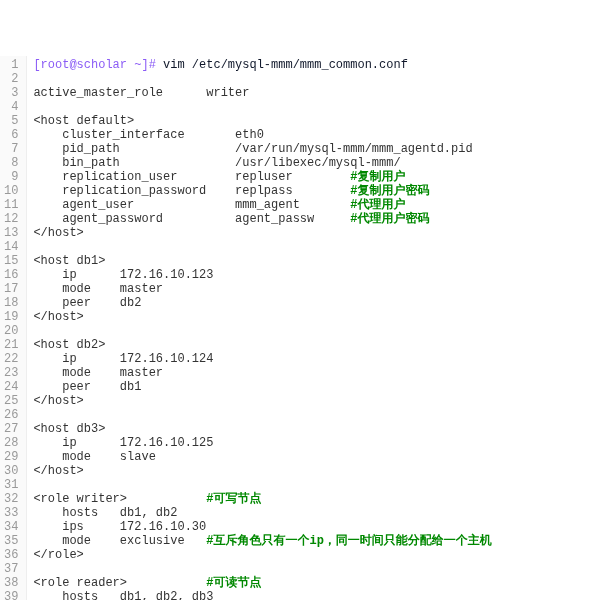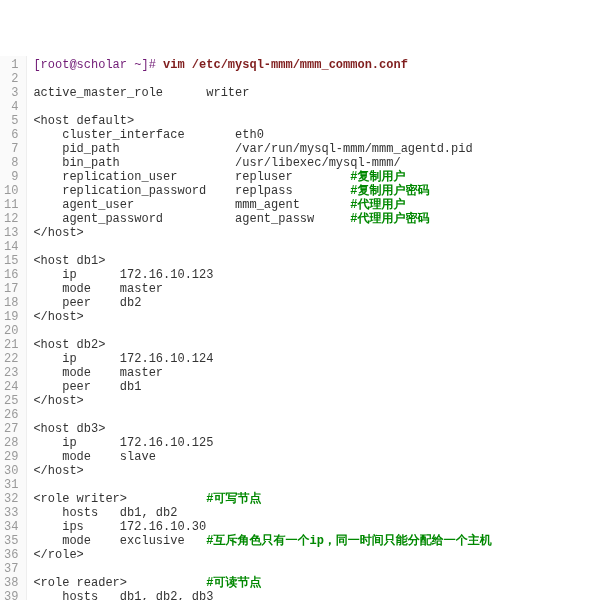--- a/index.html
+++ b/index.html
@@ -23,22 +23,22 @@
     padding: 2px 8px 2px 4px;
     border-right: 1px solid #eee;
     user-select: none;
     line-height: 14px;
   }
   .code {
     padding: 2px 0 2px 6px;
     line-height: 14px;
     color: #333;
   }
-  .prompt { color: #701a75; }
-  .cmd { color: #7f1d1d; font-weight: bold; }
+  .prompt { color: #8b5cf6; }
+  .cmd { color: #0f172a; }
   .comment { color: #008800; font-weight: bold; }
 </style>
 </head>
 <body>
 
 
 
 <div class="editor">
   <div class="gutter" id="gutter">1
 2

